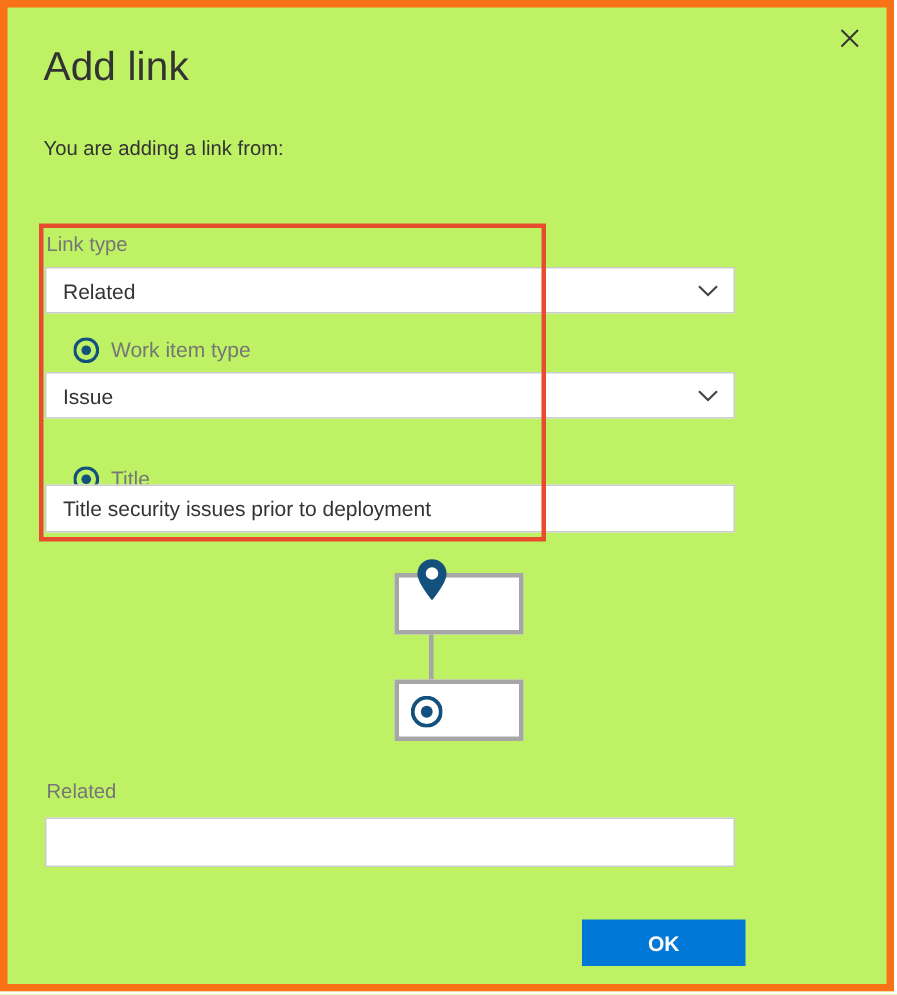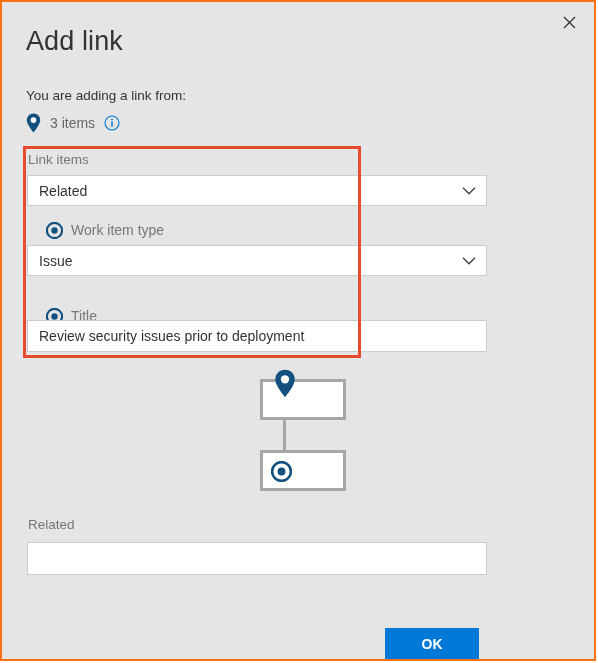--- a/index.html
+++ b/index.html
@@ -8,22 +8,22 @@
     background: #ffffff;
   }
   body {
     font-family: "Liberation Sans", sans-serif;
     -webkit-font-smoothing: antialiased;
   }
   #dialog {
     position: relative;
     width: 596px;
     height: 661px;
-    border: 2px solid #f97316;
-    background: #e5e5e5;
+    border: 5px solid #f97316;
+    background: #bef264;
     box-sizing: border-box;
     overflow: hidden;
   }
 
   
   .dlg-title {
     position: absolute;
     left: 24px;
     top: 22px;
     font-size: 27px;
@@ -177,22 +177,22 @@
     left: 13px;
     top: 85px;
     z-index: 2;
     display:flex;
   }
 
   
   .btn-ok {
     position: absolute;
     left: 383px;
-    top: 626px;
-    width: 94px;
+    top: 608px;
+    width: 109px;
     height: 31px;
     background: #0078d7;
     color: #ffffff;
     font-size: 14px;
     font-weight: bold;
     display: flex;
     align-items: center;
     justify-content: center;
     cursor: pointer;
     border: none;
@@ -226,40 +226,24 @@
   <div class="close-btn">
     <span>
       <svg width="13" height="13" viewBox="0 0 13 13">
         <path d="M1,1 L12,12 M12,1 L1,12" stroke="#333333" stroke-width="1.3" fill="none"></path>
       </svg>
     </span>
   </div>
 
   <div class="from-label">You are adding a link from:</div>
 
-  <div class="items-row">
-    <span class="pin">
-      <svg width="15" height="20" viewBox="0 0 15 20">
-        <path d="M7.5,0.6 C3.7,0.6 0.8,3.5 0.8,7.2 C0.8,11.6 7.5,19.4 7.5,19.4 C7.5,19.4 14.2,11.6 14.2,7.2 C14.2,3.5 11.3,0.6 7.5,0.6 Z" fill="#13507e"></path>
-        <circle cx="7.5" cy="7.1" r="2.85" fill="#ffffff"></circle>
-      </svg>
-    </span>
-    <span class="items-count">3 items</span>
-    <span class="info-icon">
-      <svg width="16" height="16" viewBox="0 0 16 16">
-        <circle cx="8" cy="8" r="7" fill="none" stroke="#0078d7" stroke-width="1.1"></circle>
-        <circle cx="8" cy="4.4" r="0.95" fill="#0078d7"></circle>
-        <rect x="7.25" y="6.4" width="1.5" height="5.4" fill="#0078d7"></rect>
-      </svg>
-    </span>
-  </div>
 
   <div class="annot-rect"></div>
 
-  <div class="field-label lbl-linktype">Link items</div>
+  <div class="field-label lbl-linktype">Link type</div>
   <div class="input-box fld-linktype">
     <span class="val">Related</span>
     <span class="chev">
       <svg width="14" height="9" viewBox="0 0 14 9">
         <path d="M1,1.3 L7,7.2 L13,1.3" stroke="#444444" stroke-width="1.4" fill="none"></path>
       </svg>
     </span>
   </div>
 
   <div class="radio-row row-wit">
@@ -283,21 +267,21 @@
   <div class="radio-row row-title">
     <span class="radio-ico">
       <svg width="17" height="17" viewBox="0 0 17 17">
         <circle cx="8.5" cy="8.5" r="7.6" fill="none" stroke="#13507e" stroke-width="2.1"></circle>
         <circle cx="8.5" cy="8.5" r="3.2" fill="#13507e"></circle>
       </svg>
     </span>
     <span class="radio-text">Title</span>
   </div>
   <div class="input-box fld-title">
-    <span class="val">Review security issues prior to deployment</span>
+    <span class="val">Title security issues prior to deployment</span>
   </div>
 
   <div class="diagram">
     <div class="dbox dbox-top"></div>
     <div class="dconn"></div>
     <div class="dbox dbox-bottom"></div>
     <span class="d-pin">
       <svg width="22" height="29" viewBox="0 0 15 20">
         <path d="M7.5,0.6 C3.7,0.6 0.8,3.5 0.8,7.2 C0.8,11.6 7.5,19.4 7.5,19.4 C7.5,19.4 14.2,11.6 14.2,7.2 C14.2,3.5 11.3,0.6 7.5,0.6 Z" fill="#13507e"></path>
         <circle cx="7.5" cy="7.1" r="2.85" fill="#ffffff"></circle>

